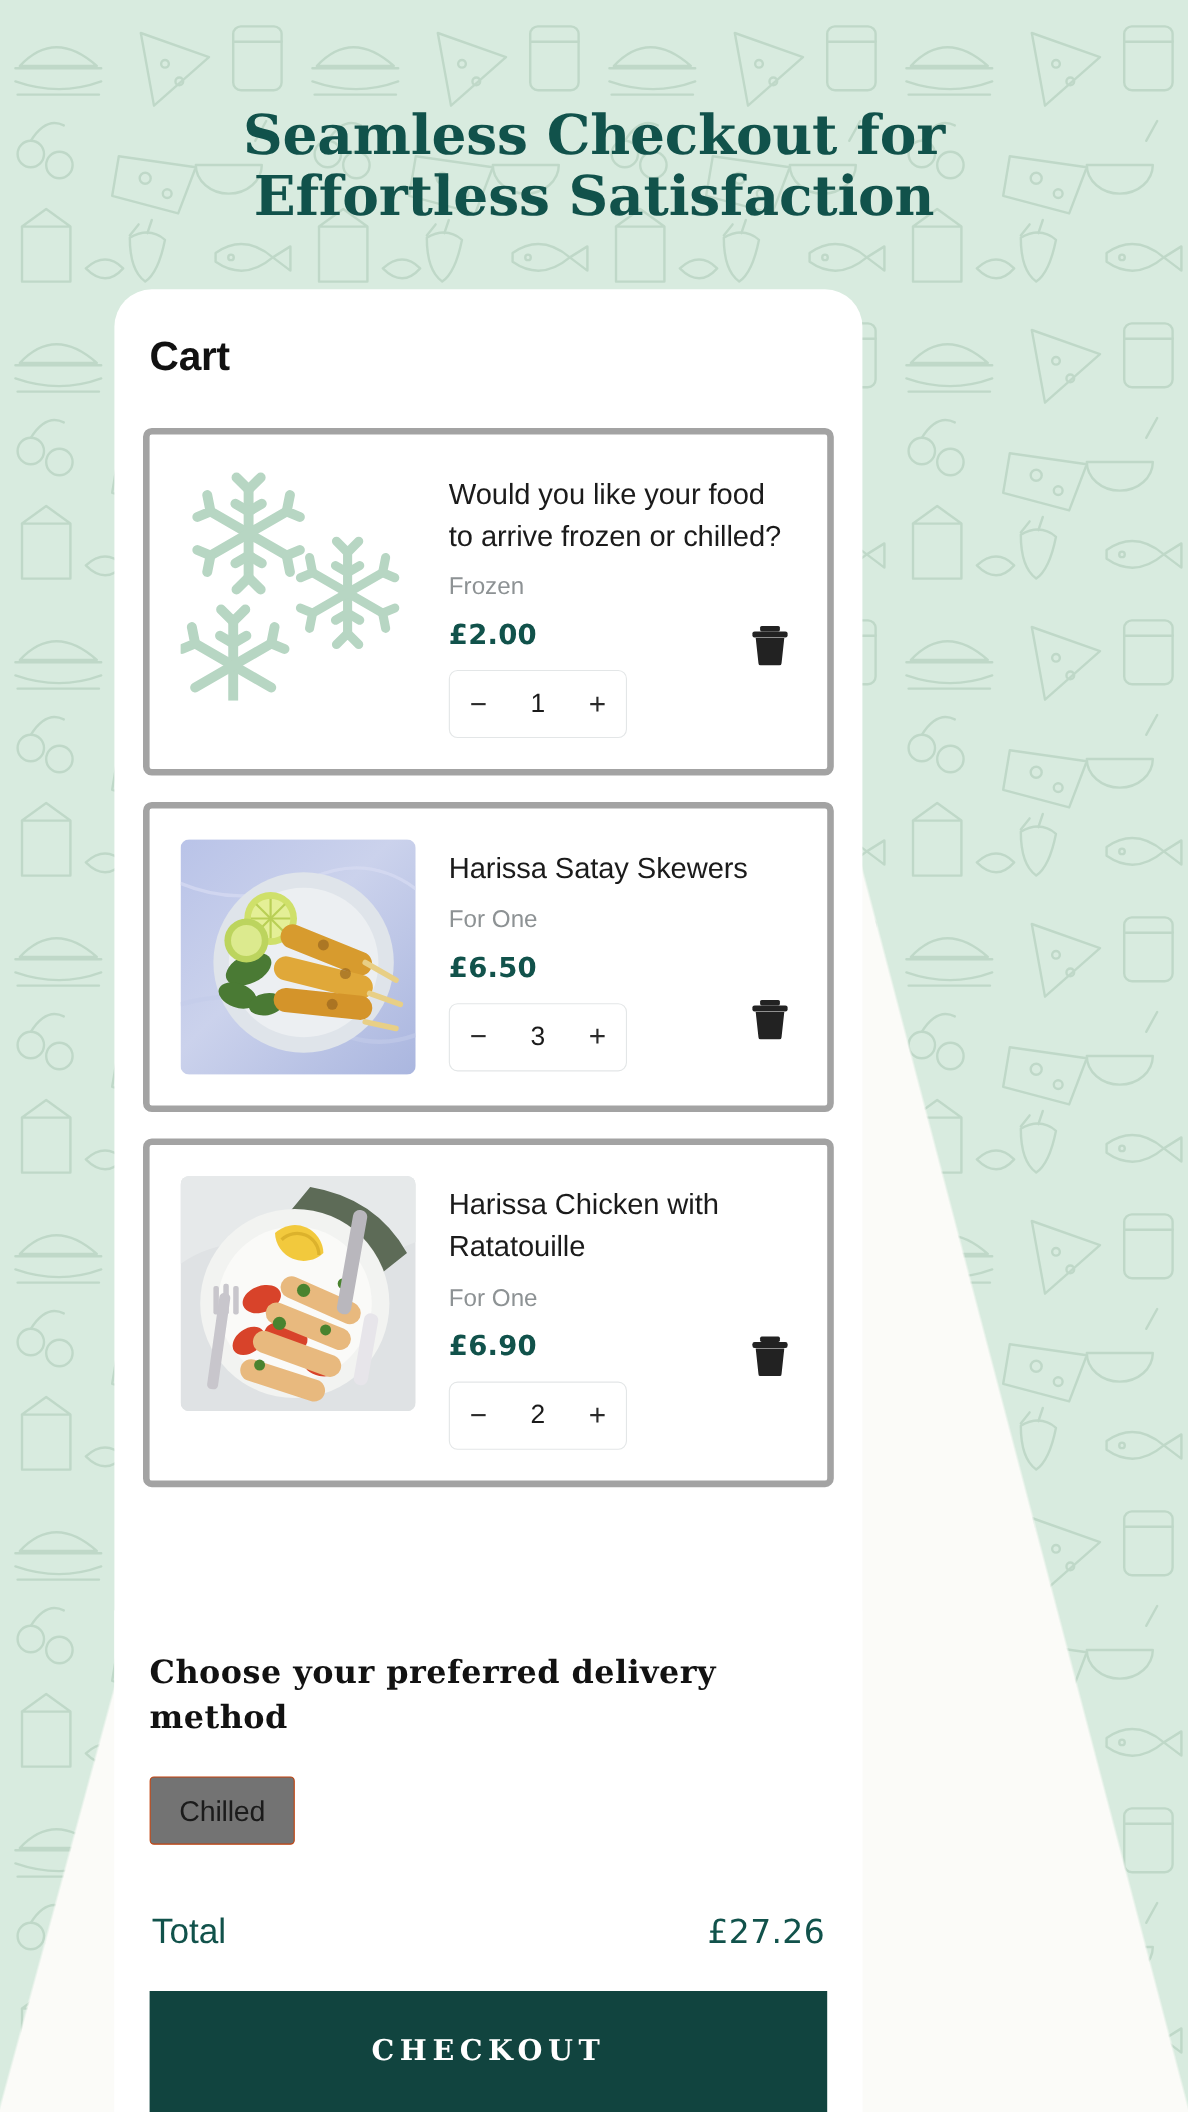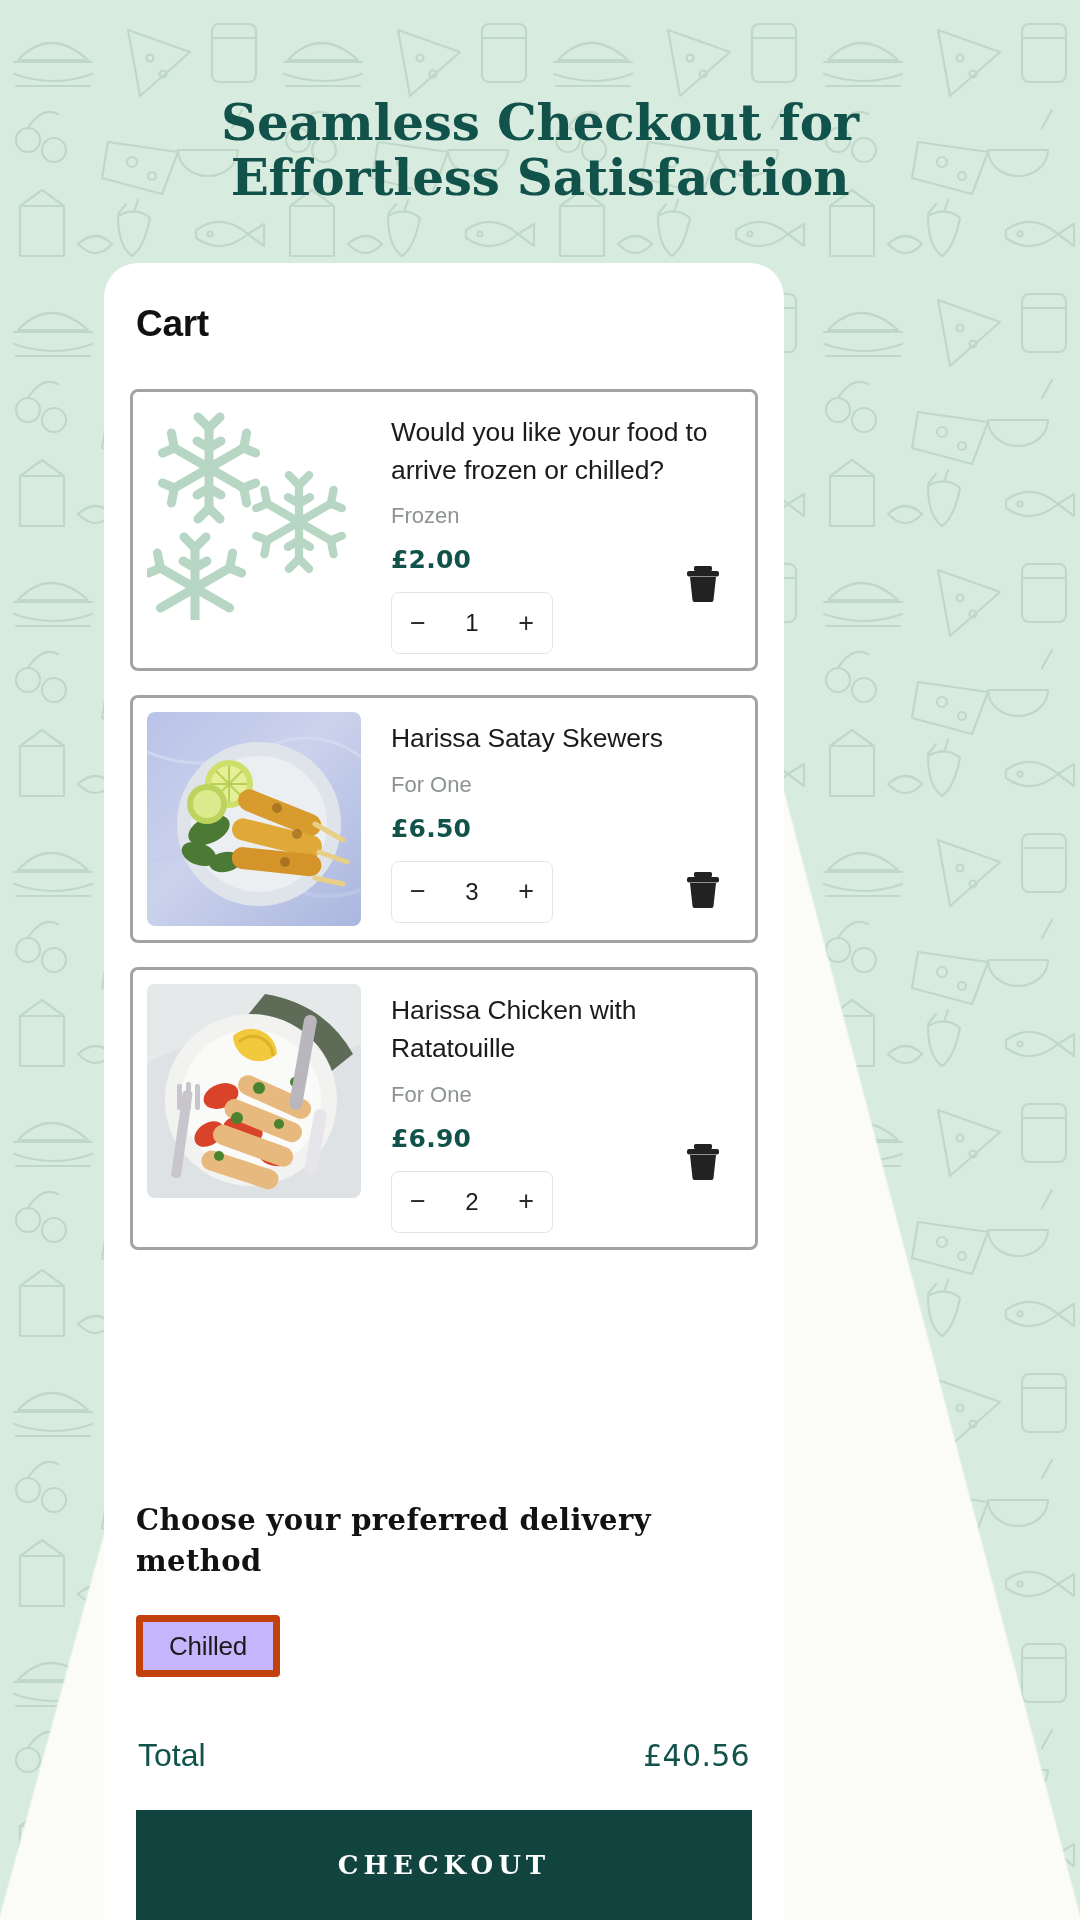--- a/index.html
+++ b/index.html
@@ -79,24 +79,24 @@
   }
 
   .items-area {
     padding: 44px 26px 0 26px;
   }
 
   
   .cart-item {
     display: flex;
     align-items: flex-start;
-    border: 3px solid #a3a3a3;
+    border: 6px solid #a3a3a3;
     border-radius: 8px;
     background: #fff;
-    padding: 14px;
+    padding: 28px;
     margin-bottom: 24px;
     position: relative;
     min-height: 228px;
   }
 
   .thumb {
     width: 214px;
     min-width: 214px;
     height: 214px;
     border-radius: 8px;
@@ -199,23 +199,23 @@
     justify-content: center;
     font-size: 26px;
     letter-spacing: -0.2px;
   }
   .delivery-btn.selected {
     background: #11443f;
     color: #ffffff;
     border: 1px solid #11443f;
   }
   .delivery-btn.unselected {
-    background: #c4b5fd;
+    background: #737373;
     color: #1b1b1b;
-    border: 7px solid #c2410c;
+    border: 1px solid #c2410c;
   }
 
   #total-row {
     display: flex;
     align-items: baseline;
     justify-content: space-between;
     margin-top: 60px;
     padding: 0 2px;
   }
   #total-label {
@@ -498,17 +498,17 @@
 <div id="bottom-sheet">
 
   <div id="delivery-heading">Choose your preferred delivery method</div>
 
   <div id="delivery-options">
     <div class="delivery-btn unselected">Chilled</div>
   </div>
 
   <div id="total-row">
     <div id="total-label">Total</div>
-    <div id="total-value">£40.56</div>
+    <div id="total-value">£27.26</div>
   </div>
 
   <div id="checkout-btn">CHECKOUT</div>
 </div>
 
 </body></html>

